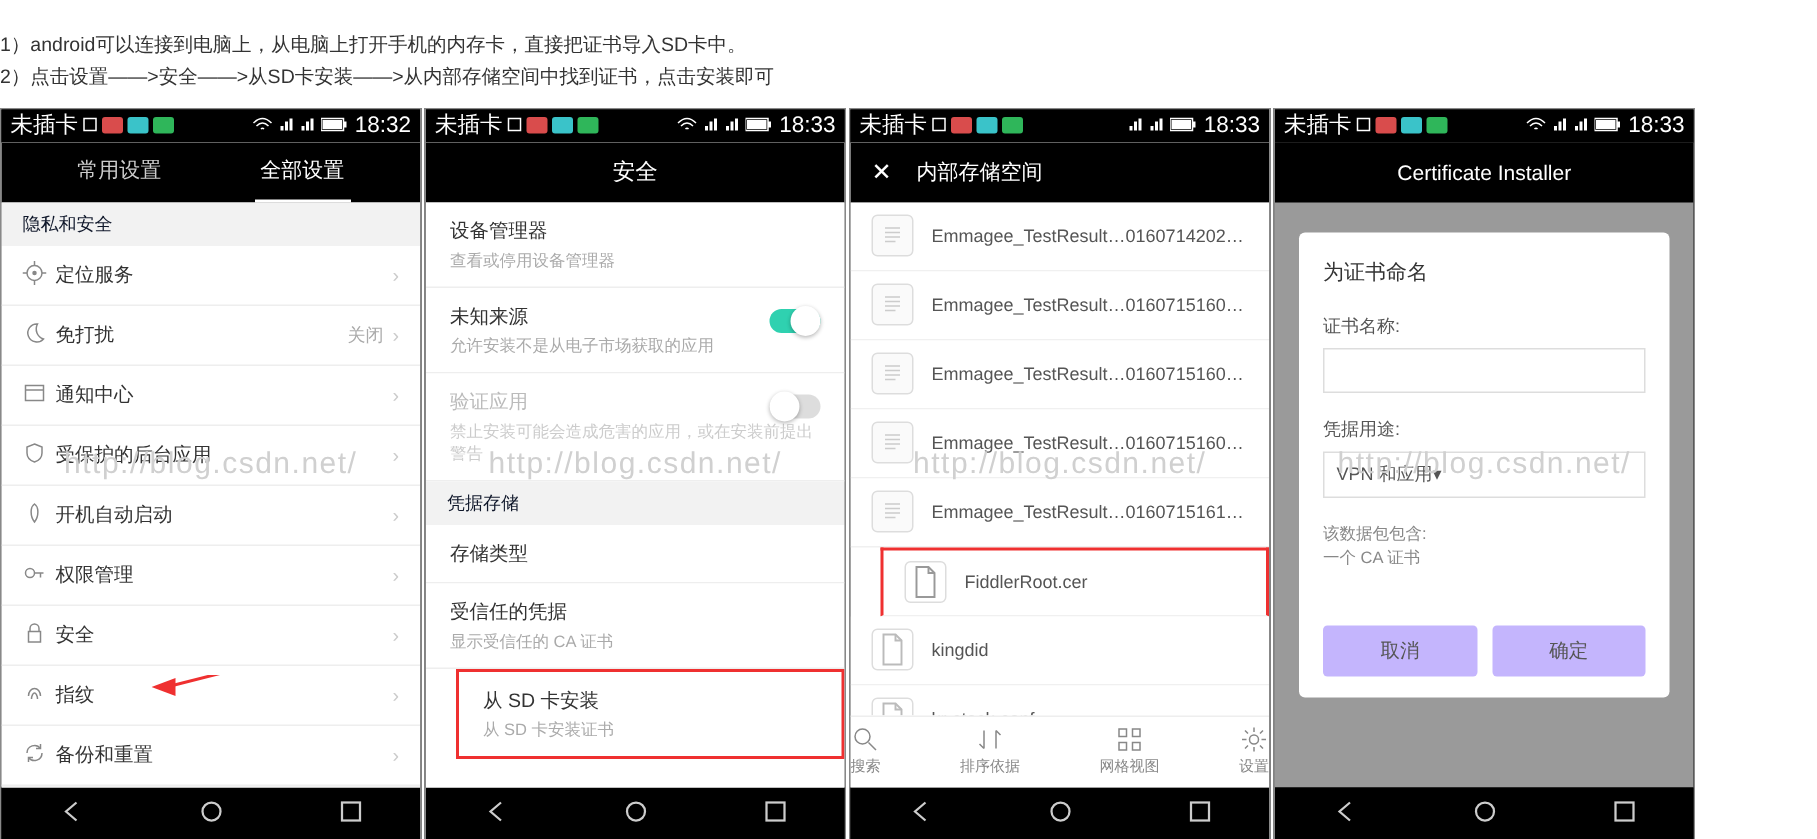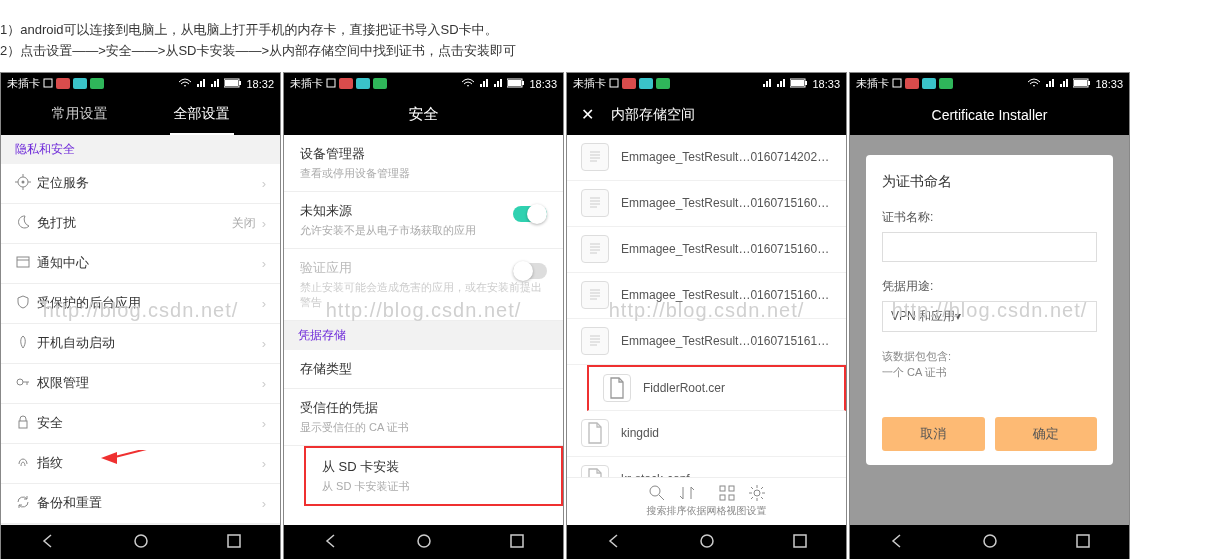--- a/index.html
+++ b/index.html
@@ -3,39 +3,39 @@
 <meta charset="utf-8">
 <style>
   * { box-sizing: border-box; margin: 0; padding: 0; }
   body { font-family: -apple-system, "Helvetica Neue", Arial, "PingFang SC", "Microsoft YaHei", sans-serif; font-size: 13px; background: #fff; width: 1211px; }
   .instructions { padding: 20px 0 10px 0; font-size: 13px; line-height: 1.6; color: #333; }
   .phones { display: flex; gap: 2px; }
   .phone { width: 281px; border: 1px solid #888; background: #000; position: relative; }
   .watermark { position:absolute; top:50%; left:50%; transform:translate(-50%,-50%); color:#d0d0d0; font-size:20px; letter-spacing:1px; white-space:nowrap; pointer-events:none; z-index:5; }
 
   
-  .statusbar { height:22px; background:#000; color:#fff; display:flex; align-items:center; justify-content:space-between; padding:0 6px; font-size:11px; }
+  .statusbar { height:22px; background:#000; color:#fff; display:flex; align-items:center; justify-content:space-between; padding:0 6px; font-size:15px; }
   .sb-left { display:flex; align-items:center; gap:3px; }
   .sb-right { display:flex; align-items:center; gap:4px; }
   .badge { display:inline-block; width:14px; height:11px; border-radius:2px; }
   .b-red { background:#d94c4c; }
   .b-cyan { background:#3ac3c9; }
   .b-green { background:#2fb65a; }
 
   
   .navbar { height:36px; background:#000; display:flex; align-items:center; justify-content:space-around; }
   .navbtn svg { stroke:#ccc; fill:none; }
 
   .screen { background:#fff; height:430px; overflow:hidden; position:relative; }
 
   
   .tabs { height:40px; background:#000; color:#ccc; display:flex; align-items:flex-start; justify-content:center; gap:58px; font-size:14px; }
   .tab { padding:10px 4px; }
   .tab.active { color:#fff; border-bottom:2px solid #fff; }
-  .section-hdr { background:#f2f2f2; color:#6d28d9; font-size:12px; padding:6px 14px; }
+  .section-hdr { background:#f2f2f2; color:#0f172a; font-size:12px; padding:6px 14px; }
   .row { height:40px; display:flex; align-items:center; padding:0 14px; border-bottom:1px solid #eee; background:#fff; color:#333; font-size:13px; position:relative; }
   .row .ricon { width:22px; color:#888; }
   .row .rlabel { flex:1; }
   .row .rval { color:#aaa; font-size:12px; margin-right:6px; }
   .row .chev { color:#ccc; }
   .arrow-overlay { position:absolute; left:100px; top:355px; z-index:9; }
 
   
   .hdr2 { height:40px; background:#000; color:#fff; display:flex; align-items:center; justify-content:center; font-size:15px; }
   .row2 { padding:10px 16px; border-bottom:1px solid #eee; background:#fff; position:relative; }
@@ -52,35 +52,35 @@
 
   
   .hdr3 { height:40px; background:#000; color:#fff; display:flex; align-items:center; padding:0 14px; font-size:14px; }
   .hdr3 .close { width:30px; font-size:16px; }
   .hdr3 .title { flex:1; text-align:left; margin-right:30px; }
   .file { height:46px; display:flex; align-items:center; padding:0 14px; border-bottom:1px solid #f0f0f0; background:#fff; font-size:12px; color:#555; }
   .file .ficon { width:28px; height:28px; margin-right:12px; border:1px solid #ddd; border-radius:4px; display:flex; align-items:center; justify-content:center; }
   .file .ficon.txt { background:#fafafa; }
   .file .ficon.doc svg { stroke:#999; fill:none; }
   .file .fname { white-space:nowrap; overflow:hidden; text-overflow:ellipsis; flex:1; }
-  .btmbar { height:48px; border-top:1px solid #eee; display:flex; align-items:center; justify-content:center; background:#fff; }
+  .btmbar { height:48px; border-top:1px solid #eee; display:flex; align-items:center; justify-content:space-between; background:#fff; }
   .bbitem { text-align:center; color:#888; font-size:10px; }
   .bbitem svg { stroke:#888; fill:none; display:block; margin:0 auto 2px; }
 
   
   .grey-bg { background:#9a9a9a; height:430px; padding-top:60px; }
   .hdr4 { height:40px; background:#000; color:#fff; display:flex; align-items:center; justify-content:center; font-size:14px; position:absolute; top:0; left:0; right:0; }
   .dialog { background:#fff; margin:0 16px; border-radius:4px; padding:18px 16px 0; font-size:13px; }
   .dlg-title { text-align:left; font-size:14px; color:#333; margin-bottom:18px; }
   .dlg-label { font-size:12px; color:#555; margin-bottom:6px; }
   .dlg-input { border:1px solid #ddd; height:30px; width:100%; margin-bottom:16px; padding:0 6px; }
   .dlg-sel { border:1px solid #ddd; padding:6px 8px; font-size:12px; color:#555; display:flex; justify-content:flex-start; align-items:center; margin-bottom:16px; }
   .dlg-note { font-size:11px; color:#888; line-height:1.5; margin-bottom:26px; }
   .dlg-btns { display:flex; gap:10px; margin:0 -16px; padding:10px 16px 14px; }
-  .dlg-btn { flex:1; background:#fdba74; border:none; height:34px; border-radius:3px; font-size:13px; color:#555; }
+  .dlg-btn { flex:1; background:#c4b5fd; border:none; height:34px; border-radius:3px; font-size:13px; color:#555; }
 
   
   .ico { display:inline-block; vertical-align:middle; }
 </style>
 </head>
 <body>
 
 <div class="instructions">
   <div>1）android可以连接到电脑上，从电脑上打开手机的内存卡，直接把证书导入SD卡中。</div>
   <div>2）点击设置——&gt;安全——&gt;从SD卡安装——&gt;从内部存储空间中找到证书，点击安装即可</div>

